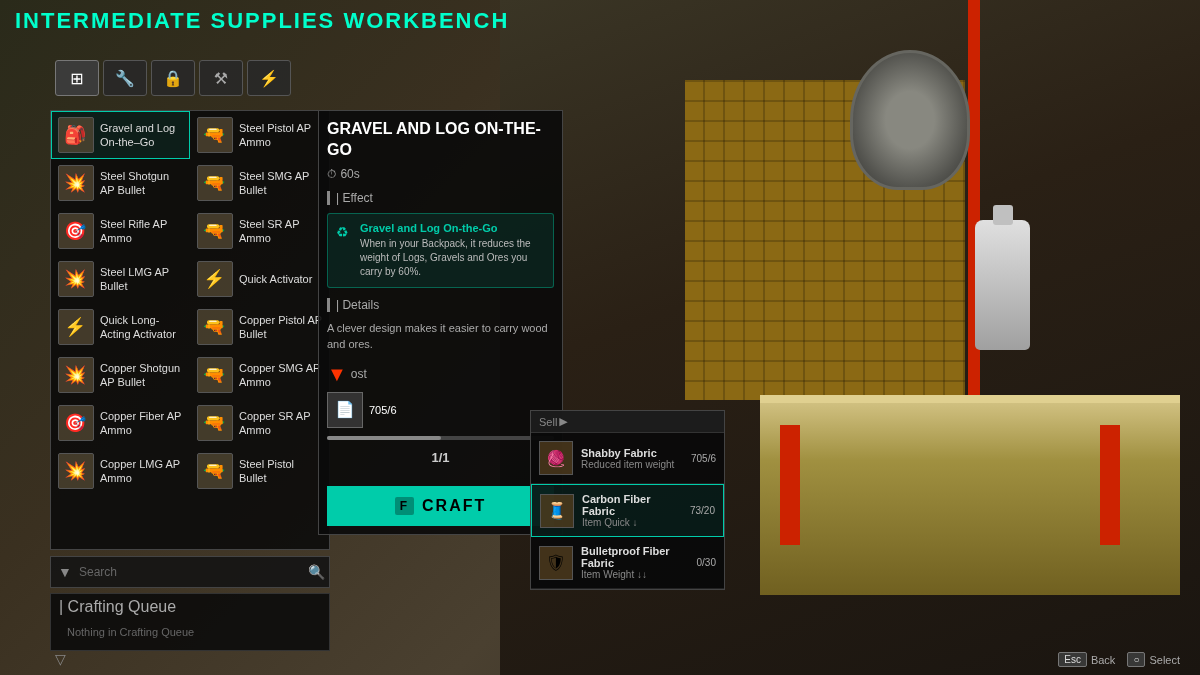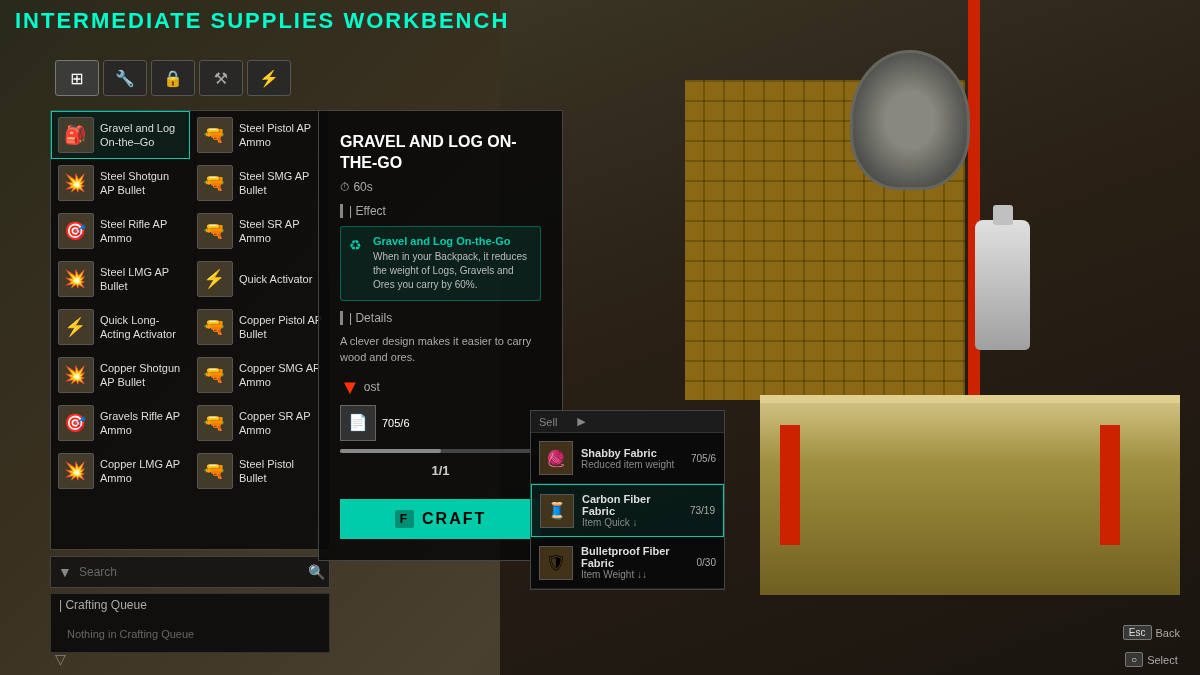--- a/index.html
+++ b/index.html
@@ -270,39 +270,39 @@
       position: absolute;
       top: 593px;
       left: 50px;
       width: 280px;
       background: rgba(10,10,10,0.88);
       border: 1px solid #333;
       padding: 4px 8px;
     }
     .queue-title {
       color: #aaa;
-      font-size: 12px;
-      margin-bottom: 8px;
+      font-size: 16px;
+      margin-bottom: 2px;
     }
     .queue-empty {
       color: #666;
       font-size: 11px;
       text-align: left;
       padding: 8px;
     }
 
     
     .detail-panel {
       position: absolute;
       top: 110px;
       left: 318px;
       width: 245px;
       background: rgba(10,10,10,0.9);
       border: 1px solid #444;
-      padding: 21px;
+      padding: 8px;
     }
 
     .item-title-big {
       color: #fff;
       font-size: 16px;
       font-weight: bold;
       text-transform: uppercase;
       line-height: 1.3;
       margin-bottom: 6px;
     }
@@ -459,21 +459,21 @@
       width: 195px;
       background: rgba(10,10,10,0.95);
       border: 1px solid #444;
     }
 
     .sell-header {
       background: rgba(30,30,30,0.9);
       padding: 4px 8px;
       display: flex;
       align-items: center;
-      gap: 20px;
+      gap: 2px;
       border-bottom: 1px solid #333;
     }
 
     .sell-item {
       display: flex;
       align-items: center;
       gap: 8px;
       padding: 8px;
       border-bottom: 1px solid #222;
       cursor: pointer;
@@ -509,21 +509,20 @@
     }
 
     
     .key-hints {
       position: absolute;
       bottom: 8px;
       right: 20px;
       display: flex;
       gap: 12px;
       align-items: center;
-      flex-direction: column;
     }
     .key-hint {
       display: flex;
       align-items: center;
       gap: 4px;
       color: #aaa;
       font-size: 11px;
     }
     .key-box {
       background: rgba(60,60,60,0.9);
@@ -629,21 +628,21 @@
         <div class="item-icon">💥</div>
         <div class="item-name">Copper Shotgun AP Bullet</div>
       </div>
       <div class="item-cell">
         <div class="item-icon">🔫</div>
         <div class="item-name">Copper SMG AP Ammo</div>
       </div>
 
       <div class="item-cell">
         <div class="item-icon">🎯</div>
-        <div class="item-name">Gravels Rifle AP Ammo</div>
+        <div class="item-name">Copper Fiber AP Ammo</div>
       </div>
       <div class="item-cell">
         <div class="item-icon">🔫</div>
         <div class="item-name">Copper SR AP Ammo</div>
       </div>
 
       <div class="item-cell">
         <div class="item-icon">💥</div>
         <div class="item-name">Copper LMG AP Ammo</div>
       </div>
@@ -725,21 +724,21 @@
       <div class="sell-item-sub">Reduced item weight</div>
     </div>
     <div class="sell-item-qty">705/6</div>
   </div>
   <div class="sell-item highlighted">
     <div class="sell-item-icon">🧵</div>
     <div class="sell-item-info">
       <div class="sell-item-name">Carbon Fiber Fabric</div>
       <div class="sell-item-sub">Item Quick ↓</div>
     </div>
-    <div class="sell-item-qty">73/19</div>
+    <div class="sell-item-qty">73/20</div>
   </div>
   <div class="sell-item">
     <div class="sell-item-icon">🛡</div>
     <div class="sell-item-info">
       <div class="sell-item-name">Bulletproof Fiber Fabric</div>
       <div class="sell-item-sub">Item Weight ↓↓</div>
     </div>
     <div class="sell-item-qty">0/30</div>
   </div>
 </div>

